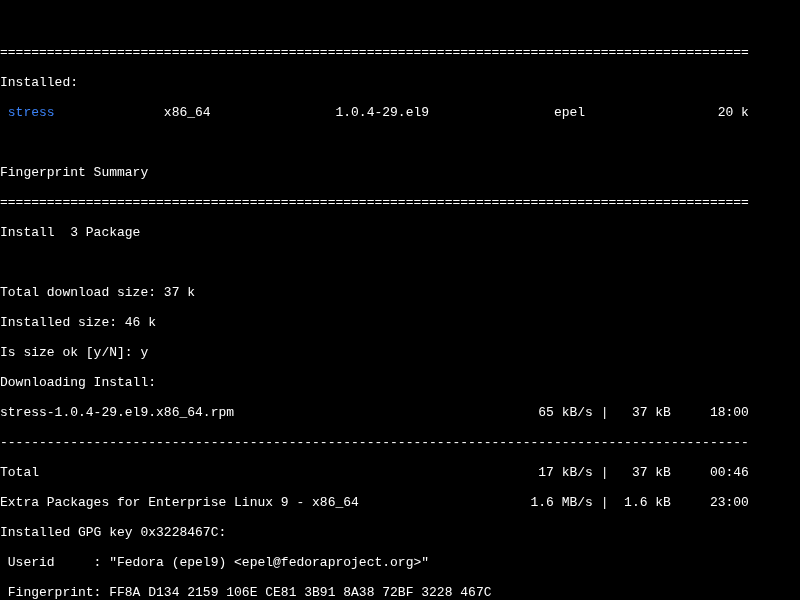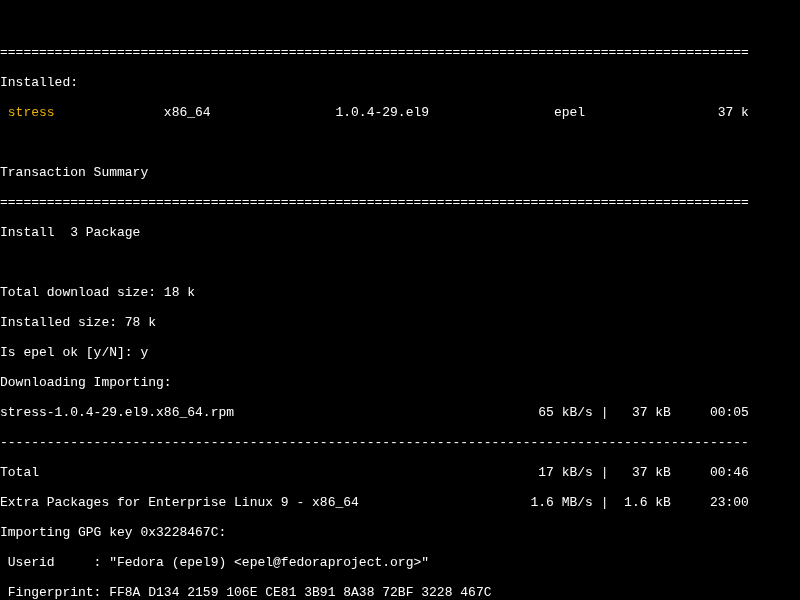--- a/index.html
+++ b/index.html
@@ -8,44 +8,44 @@
     background: #000;
     color: #fff;
     font-family: "Courier New", monospace;
     font-size: 13px;
     line-height: 15px;
     width: 800px;
     height: 600px;
     overflow: hidden;
     white-space: pre;
   }
-  .green { color: #eab308; }
+  .green { color: #3b82f6; }
   .line { display: block; }
 </style>
 </head>
 <body>
 
 
 <span class="line">================================================================================================</span>
 <span class="line">Installed:</span>
-<span class="line"><span class="green"> stress</span><span id="pkg-rest">              x86_64                1.0.4-29.el9                epel                 37 k</span></span>
+<span class="line"><span class="green"> stress</span><span id="pkg-rest">              x86_64                1.0.4-29.el9                epel                 20 k</span></span>
 <span class="line"> </span>
-<span class="line">Transaction Summary</span>
+<span class="line">Fingerprint Summary</span>
 <span class="line">================================================================================================</span>
 <span class="line">Install  3 Package</span>
 <span class="line"> </span>
-<span class="line">Total download size: 18 k</span>
-<span class="line">Installed size: 78 k</span>
-<span class="line">Is epel ok [y/N]: y</span>
-<span class="line">Downloading Importing:</span>
-<span class="line" id="dl-line">stress-1.0.4-29.el9.x86_64.rpm                                       65 kB/s |   37 kB     00:05</span>
+<span class="line">Total download size: 37 k</span>
+<span class="line">Installed size: 46 k</span>
+<span class="line">Is size ok [y/N]: y</span>
+<span class="line">Downloading Install:</span>
+<span class="line" id="dl-line">stress-1.0.4-29.el9.x86_64.rpm                                       65 kB/s |   37 kB     18:00</span>
 <span class="line">------------------------------------------------------------------------------------------------</span>
 <span class="line" id="total-line">Total                                                                17 kB/s |   37 kB     00:46</span>
 <span class="line" id="epel-line">Extra Packages for Enterprise Linux 9 - x86_64                      1.6 MB/s |  1.6 kB     23:00</span>
-<span class="line">Importing GPG key 0x3228467C:</span>
+<span class="line">Installed GPG key 0x3228467C:</span>
 <span class="line"> Userid     : "Fedora (epel9) &lt;epel@fedoraproject.org&gt;"</span>
 <span class="line"> Fingerprint: FF8A D134 2159 106E CE81 3B91 8A38 72BF 3228 467C</span>
 
 
 
 
 
 
 
 

